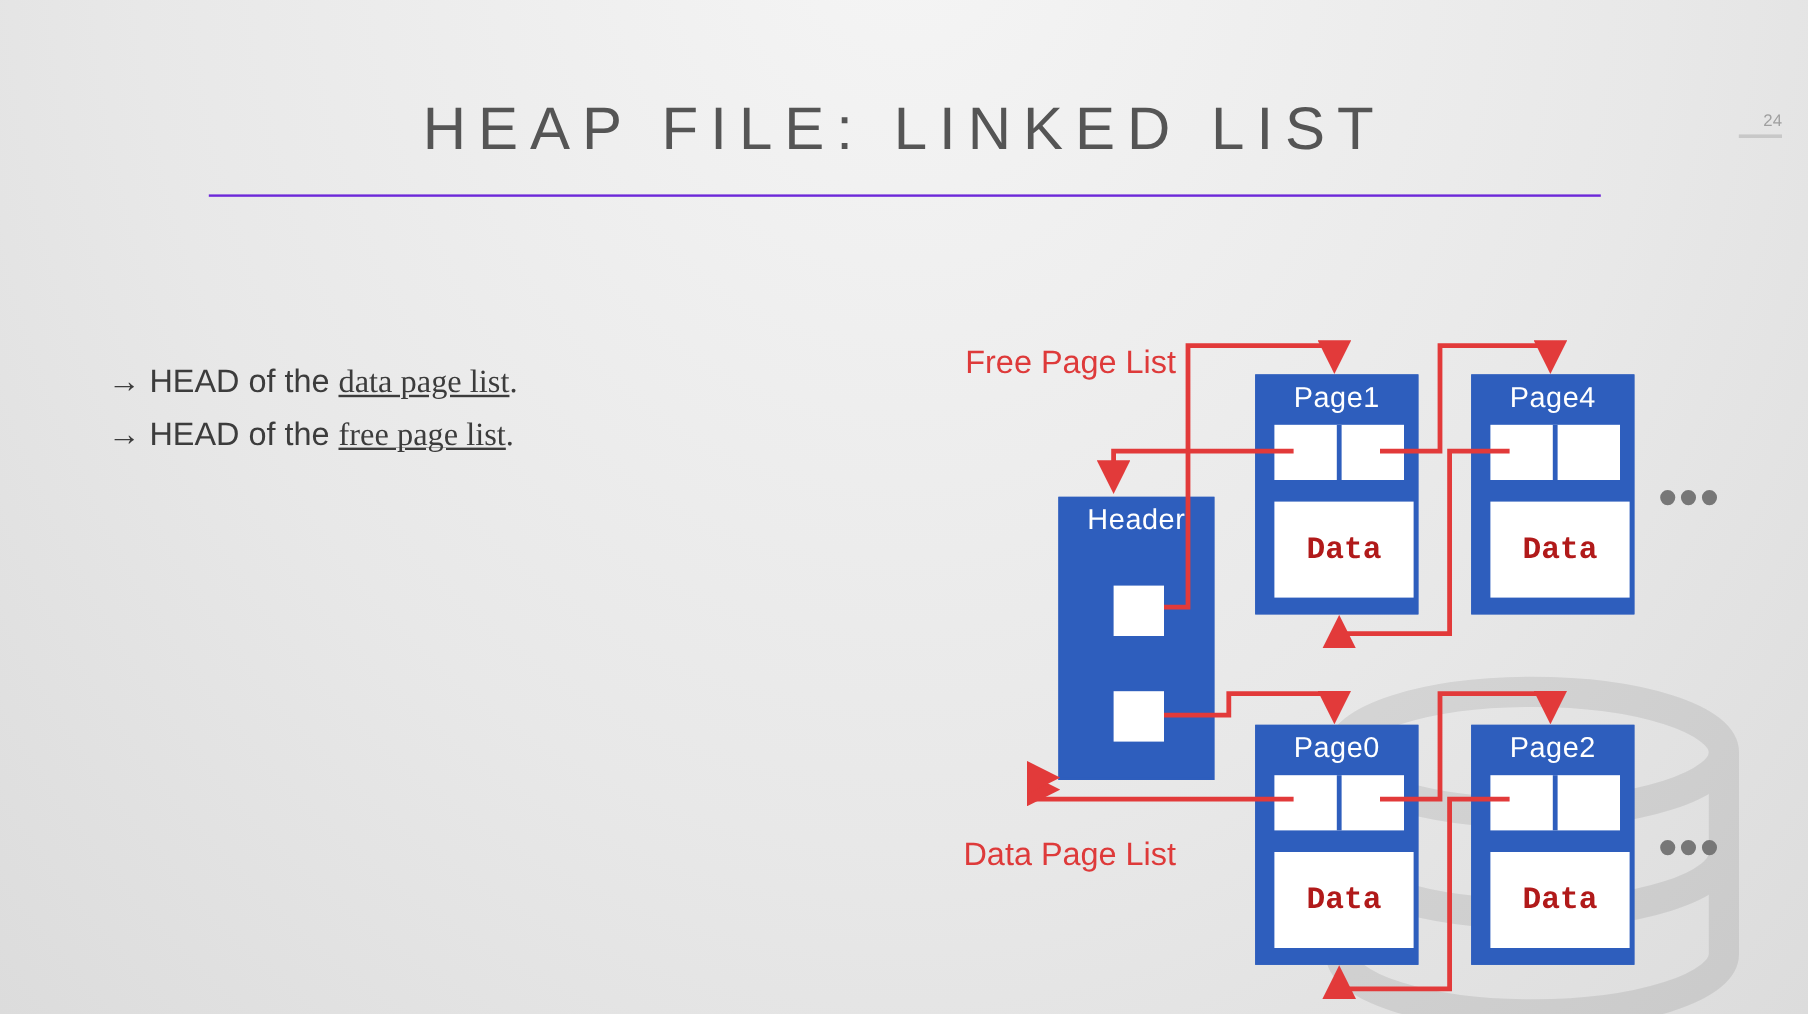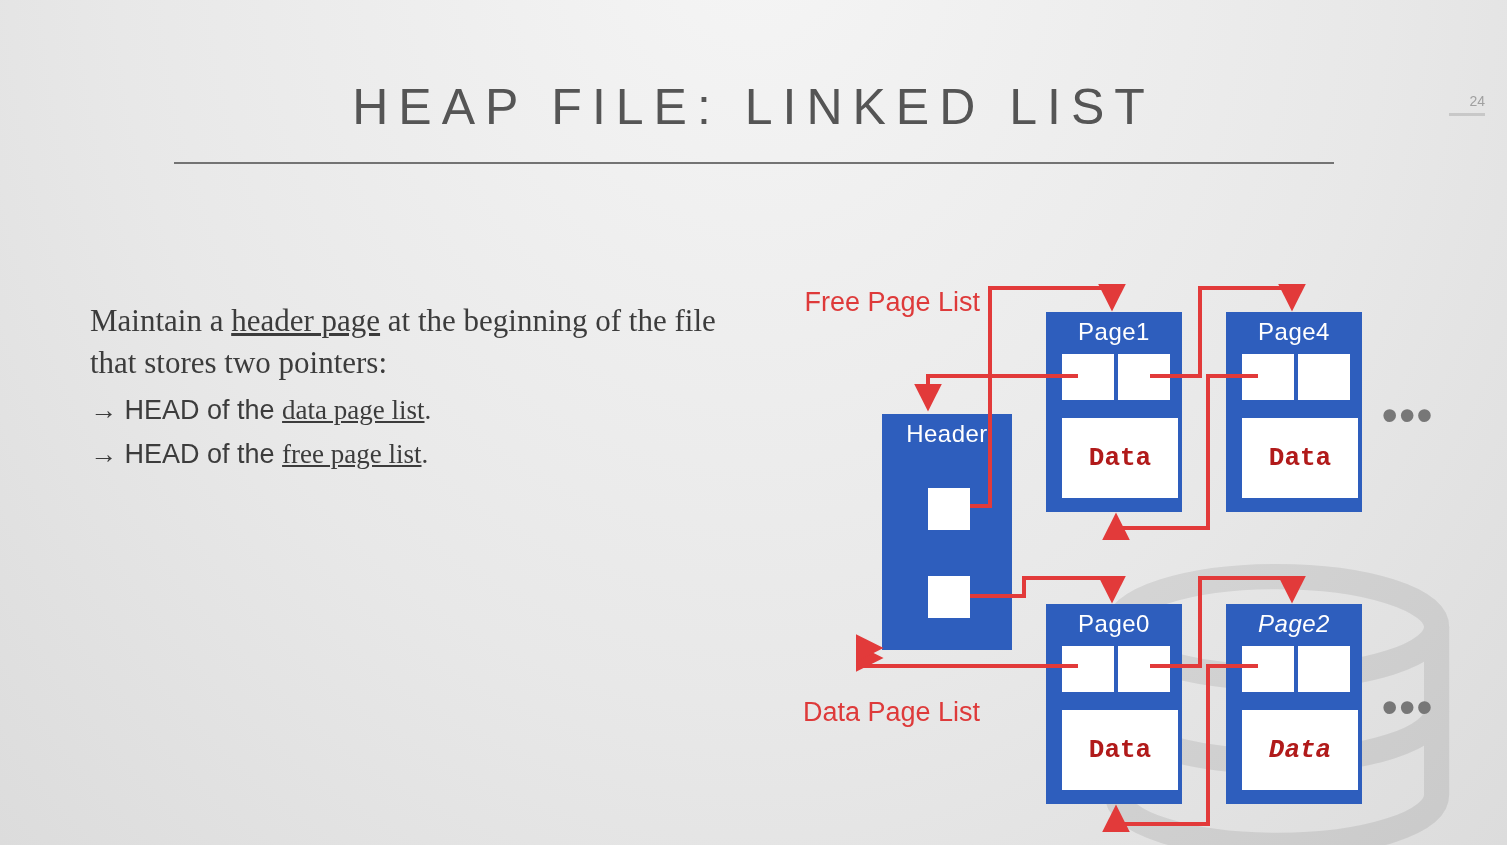--- a/index.html
+++ b/index.html
@@ -39,21 +39,21 @@
     text-align: center;
     font-size: 50px;
     letter-spacing: 10px;
     color: #555;
     font-weight: 300;
     margin-top: 78px;
     padding-bottom: 26px;
     width: 1160px;
     margin-left: auto;
     margin-right: auto;
-    border-bottom: 2px solid #737373;
+    border-bottom: 2px solid #6d28d9;
     font-family: Arial, Helvetica, sans-serif;
   }
 
   .body-text {
     position: absolute;
     left: 90px;
     top: 222px;
     width: 630px;
     color: #3c3c3c;
     font-size: 31px;
@@ -139,21 +139,21 @@
     font-weight: bold;
     font-size: 26px;
     display: flex;
     align-items: center;
     justify-content: center;
   }
 
   .p1 { left: 226px; top: 34px; }
   .p4 { left: 406px; top: 34px; }
   .p0 { left: 226px; top: 326px; }
-  .p2 { left: 406px; top: 326px; font-style: italic; }
+  .p2 { left: 406px; top: 326px; }
 
   .ellipsis {
     position: absolute;
     color: #777;
     font-size: 44px;
     font-weight: bold;
     letter-spacing: 2px;
     font-family: Arial;
   }
   .e1 { left: 562px; top: 112px; }
@@ -199,23 +199,20 @@
     <path d="M12 40 a38 12 0 0 0 76 0" fill="none" stroke="#000" stroke-width="6"></path>
   </svg>
 
   <div class="page-num-wrap">
     <div class="page-num">24</div>
   </div>
 
   <div class="title">HEAP FILE: LINKED LIST</div>
 
   <div class="body-text">
-    <p>
-      <span>Maintain a </span><span class="underline">header page</span><span> at the beginning of the file that stores two pointers:</span>
-    </p>
     <p class="sub">
       <span class="arrow-bullet">→ HEAD of the </span><span class="underline">data page list</span><span>.</span>
     </p>
     <p class="sub">
       <span class="arrow-bullet">→ HEAD of the </span><span class="underline">free page list</span><span>.</span>
     </p>
   </div>
 
   <div class="diagram">
 

